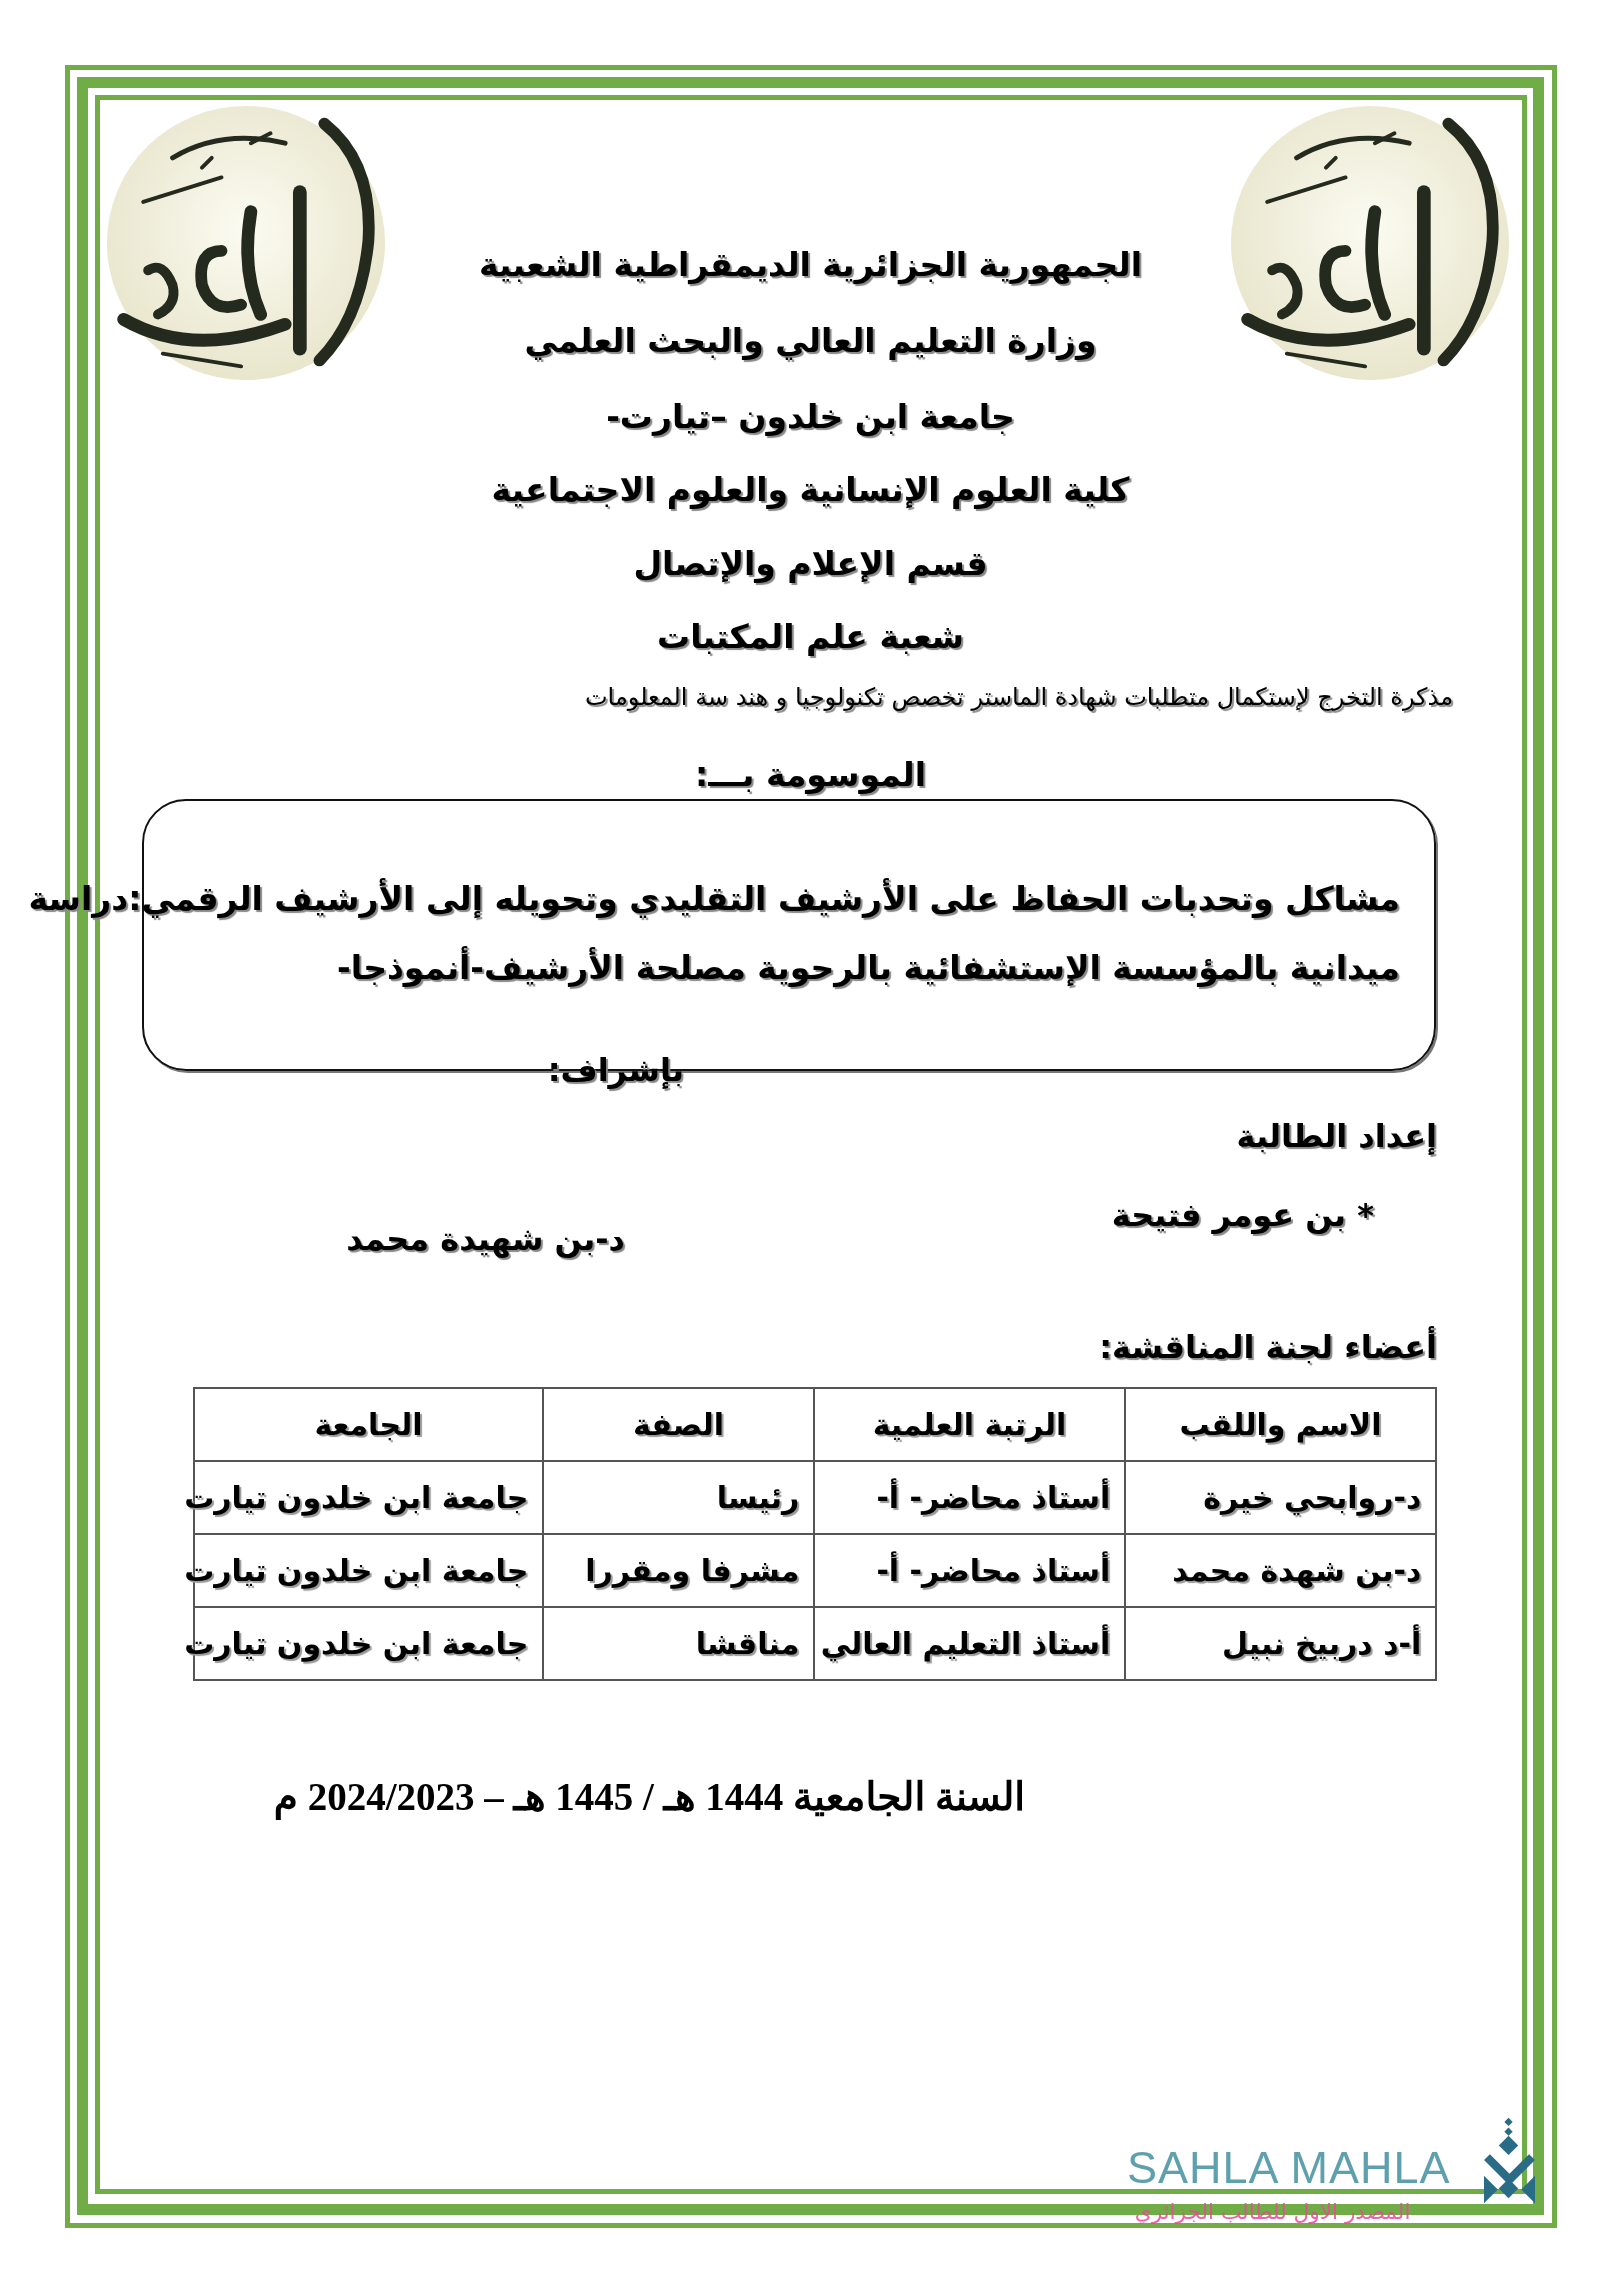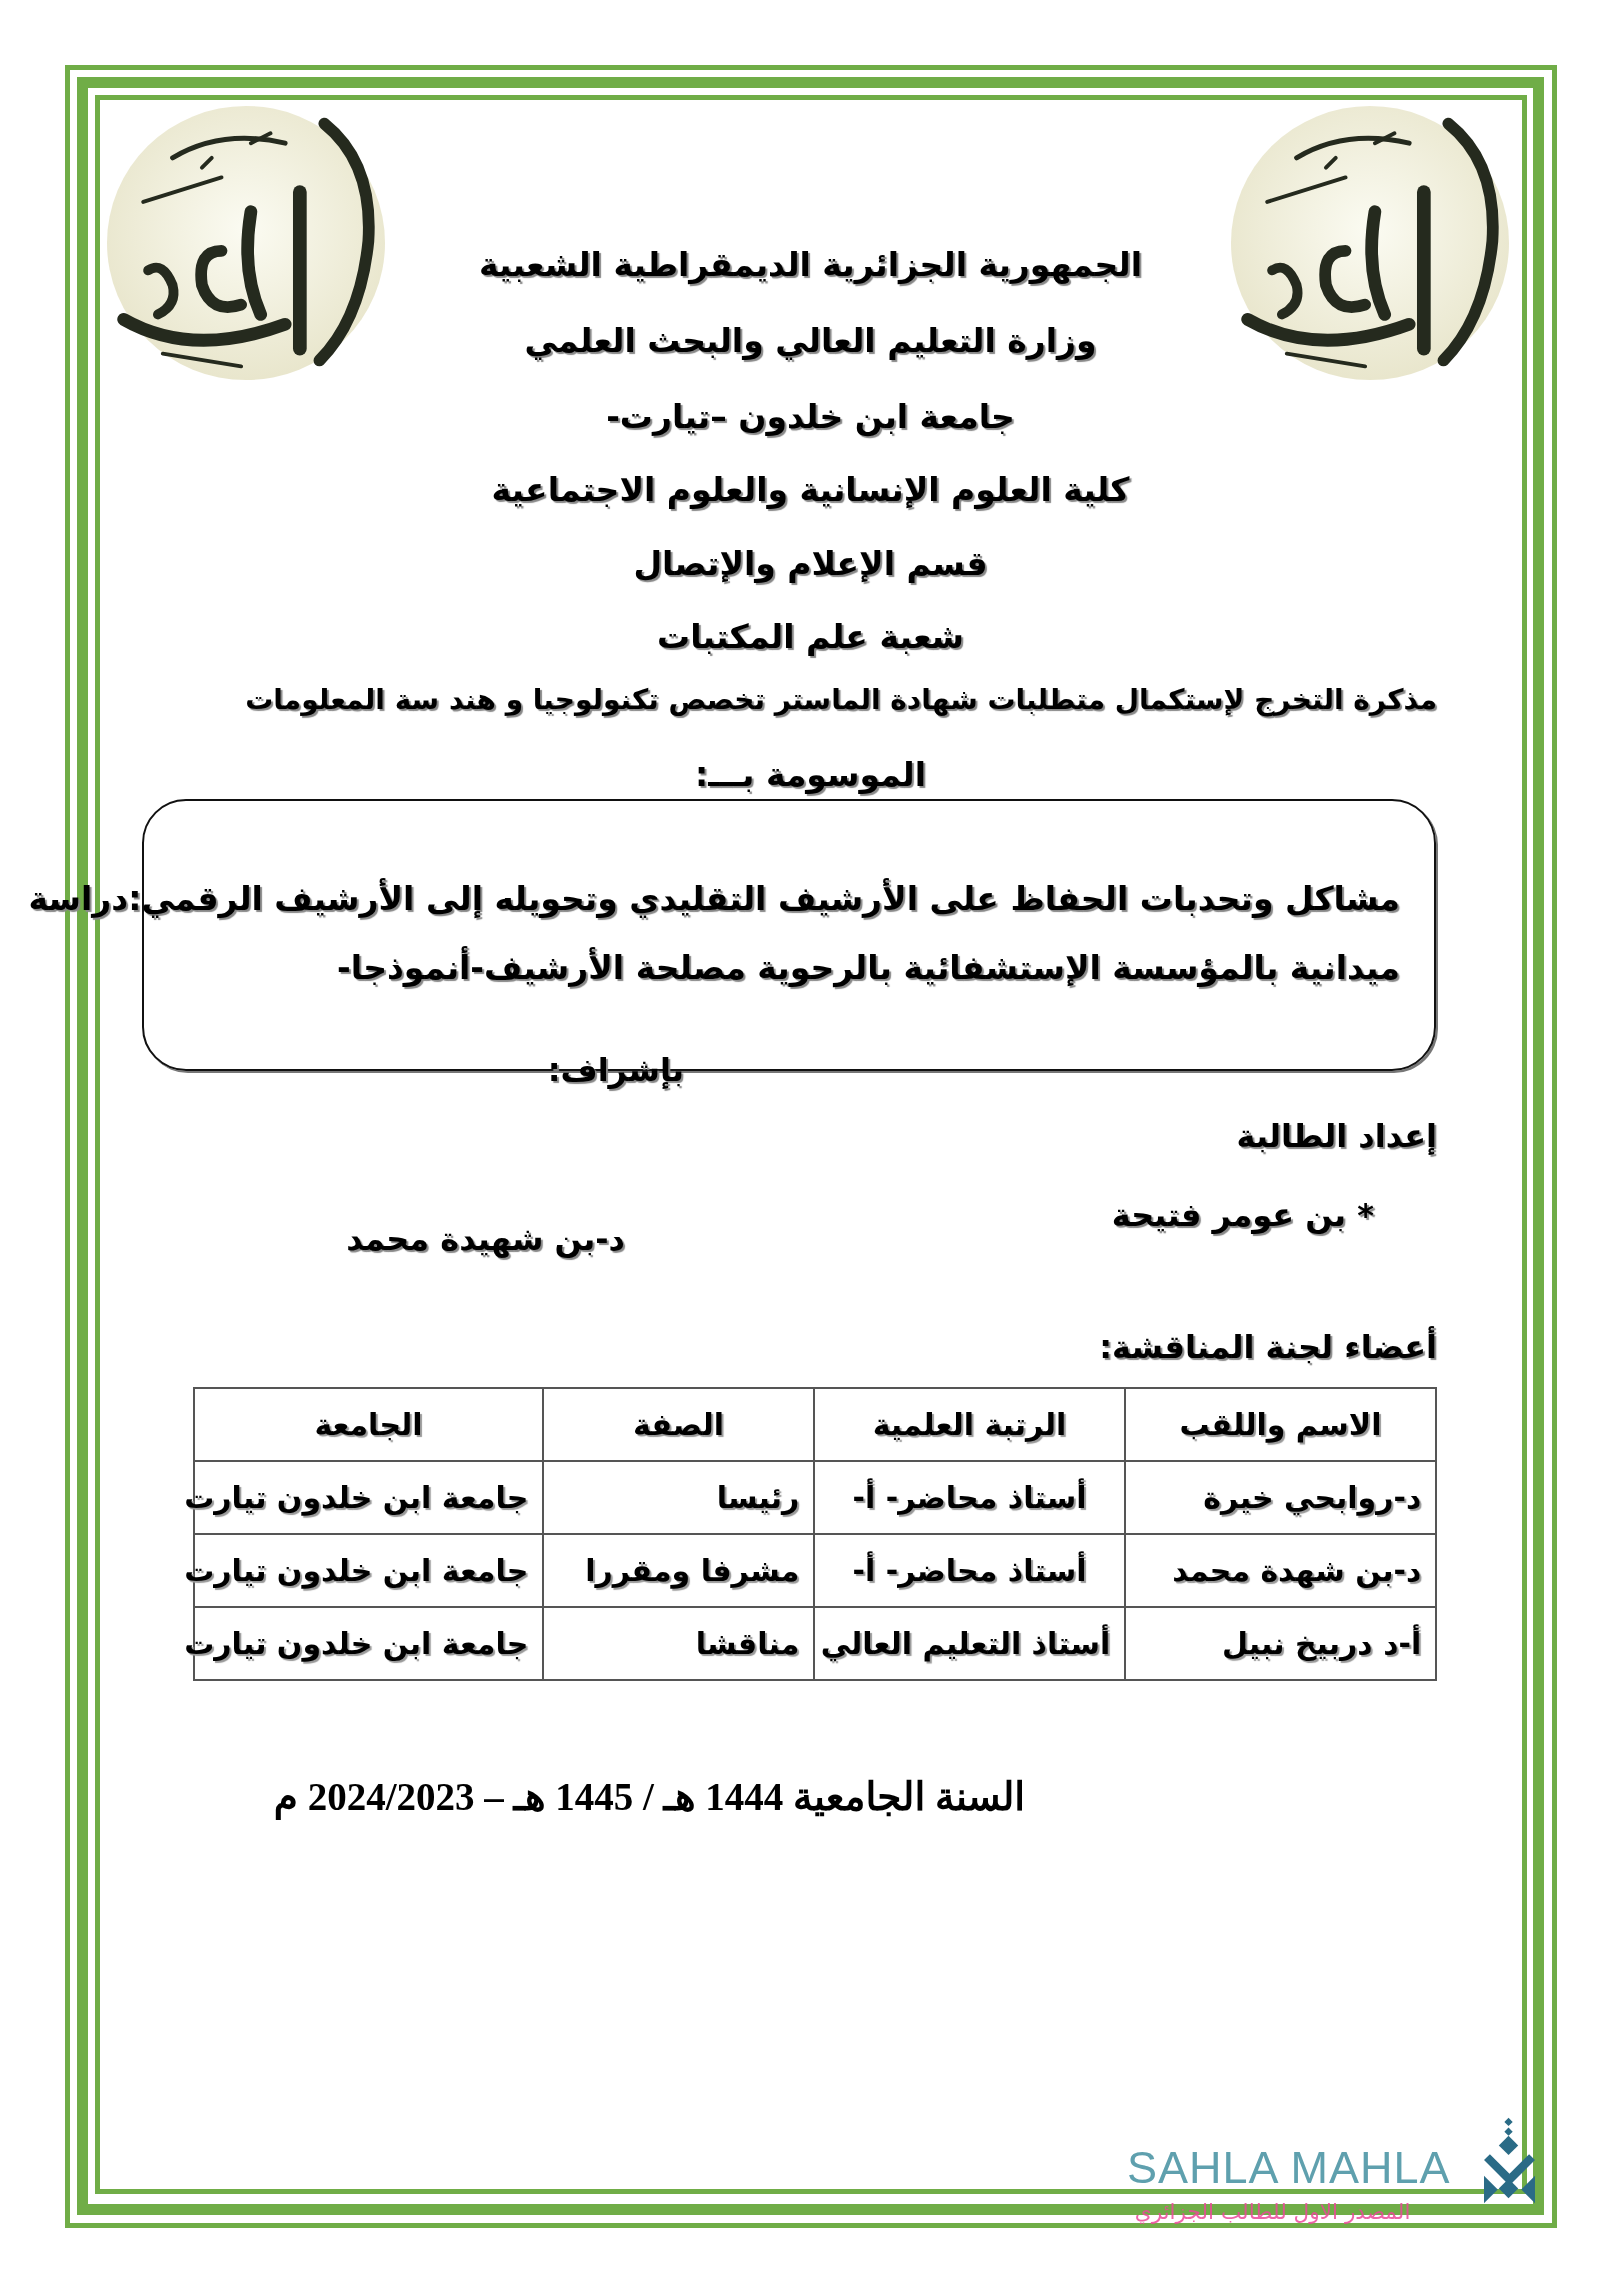--- a/index.html
+++ b/index.html
@@ -11,39 +11,39 @@
   .f-inner { left:95px; top:95px; width:1432px; height:2099px; border-width:5.9px; }
 
   .logo { position:absolute; width:284px; height:279px; top:104px; }
   .logo-left { left:104px; }
   .logo-right { left:1228px; }
   .logo svg { width:100%; height:100%; display:block; }
 
   .hdr-line { position:absolute; left:0; width:1621px; text-align:center; direction:rtl;
               font-weight:bold; font-size:33px; text-shadow:2px 2px 1px #888; white-space:nowrap; }
 
-  .memo { position:absolute; right:184px; width:1255px; direction:rtl; text-align:right;
-          font-weight:bold; font-size:28px; text-shadow:2px 2px 1px #888; white-space:nowrap; }
+  .memo { position:absolute; right:168px; width:1255px; direction:rtl; text-align:right;
+          font-weight:normal; font-size:24px; text-shadow:2px 2px 1px #888; white-space:nowrap; }
 
   .title-box { position:absolute; left:142px; top:799px; width:1294px; height:272px;
                border:2.9px solid #111; border-radius:44px; box-sizing:border-box;
                box-shadow:2px 2px 0 #777; }
   .title-line { position:absolute; right:34px; direction:rtl; text-align:right; font-weight:bold;
                 font-size:33px; text-shadow:2px 2px 1px #888; white-space:nowrap; }
 
   .lbl { position:absolute; direction:rtl; font-weight:bold; font-size:32px;
          text-shadow:2px 2px 1px #888; white-space:nowrap; }
 
   table.committee { position:absolute; left:193px; top:1387px; width:1241px; border-collapse:collapse;
                     direction:rtl; table-layout:fixed; }
   table.committee td, table.committee th { border:2px solid #555; height:71px; font-weight:bold;
                     font-size:30px; text-shadow:2px 2px 1px #999; padding:0 13.7px; white-space:nowrap; }
   table.committee th { text-align:center; }
   table.committee td.c-name { text-align:right; }
-  table.committee td.c-rank { text-align:center;margin-top:20px; }
+  table.committee td.c-rank { text-align:right;margin-top:20px; }
   table.committee td.c-role { text-align:right;padding-left:12px; }
   table.committee td.c-univ { text-align:right; }
 
   .year { position:absolute; left:0; width:1299px; top:1774px; text-align:center; direction:rtl;
           font-family:"Liberation Serif", "DejaVu Serif", serif; font-weight:bold; font-size:39px;
           white-space:nowrap; }
 
   .wm { position:absolute; left:1127px; top:2142px; width:392px; }
   .wm-title { font-family:"Liberation Sans", sans-serif; font-size:45px; color:#5fa0ae;
               letter-spacing:1px; position:absolute; left:0; top:0; white-space:nowrap; }

